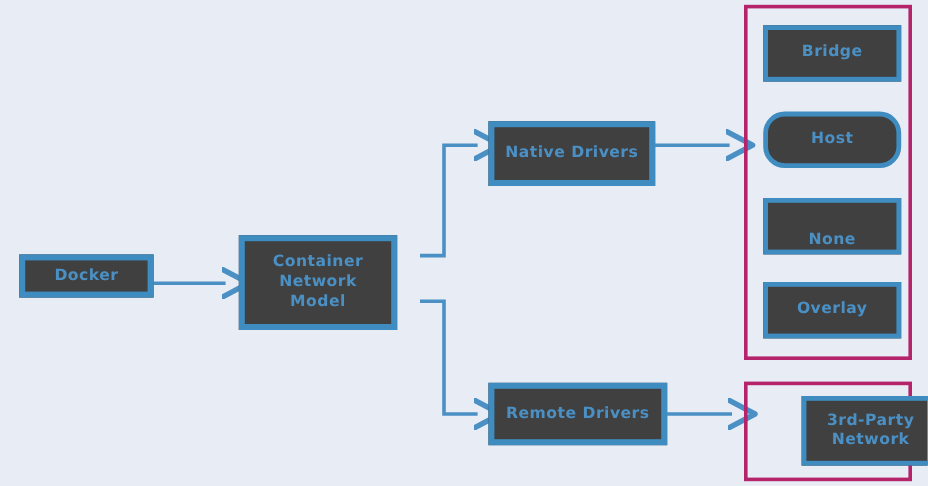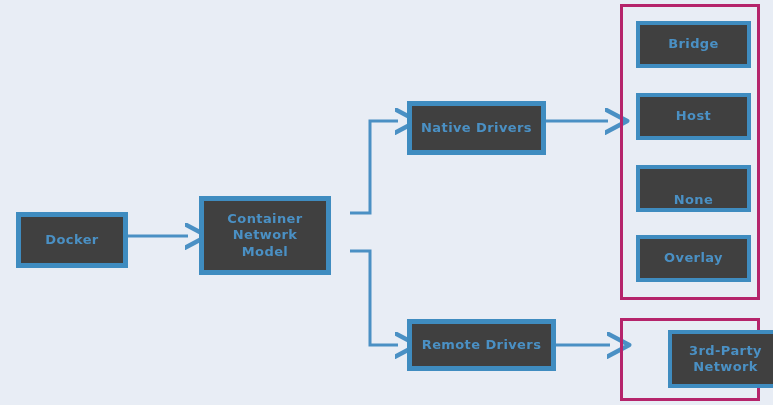--- a/index.html
+++ b/index.html
@@ -78,21 +78,21 @@
 
     <g>
       <path d="M546,121 L608,121" fill="none" stroke="#4a90c4" stroke-width="3" marker-end="url(#arrow)"></path>
     </g>
 
     <g>
       <path d="M556,345 L610,345" fill="none" stroke="#4a90c4" stroke-width="3" marker-end="url(#arrow)"></path>
     </g>
   </svg>
 
-  <div class="node" style="left:16px; top:212px; width:112px; height:56px;text-align:right;">
+  <div class="node" style="left:16px; top:212px; width:112px; height:36px;text-align:right;">
     <span>Docker</span>
   </div>
 
   <div class="node" style="left:199px; top:196px; width:132px; height:79px;">
     <span>
       <span>Container Network</span><br>
       <span>Model</span>
     </span>
   </div>
 
@@ -103,21 +103,21 @@
   <div class="node" style="left:407px; top:319px; width:149px; height:52px;">
     <span>Remote Drivers</span>
   </div>
 
   <div class="group" style="left:620px; top:4px; width:140px; height:296px;"></div>
 
   <div class="node thin" style="left:636px; top:21px; width:115px; height:47px;">
     <span>Bridge</span>
   </div>
 
-  <div class="node thin" style="left:636px; top:93px; width:115px; height:47px;">
+  <div class="node thin" style="left:636px; top:93px; width:115px; height:47px;border-radius:18px;">
     <span>Host</span>
   </div>
 
   <div class="node thin" style="left:636px; top:165px; width:115px; height:47px;align-items:flex-end;">
     <span>None</span>
   </div>
 
   <div class="node thin" style="left:636px; top:235px; width:115px; height:47px;">
     <span>Overlay</span>
   </div>

